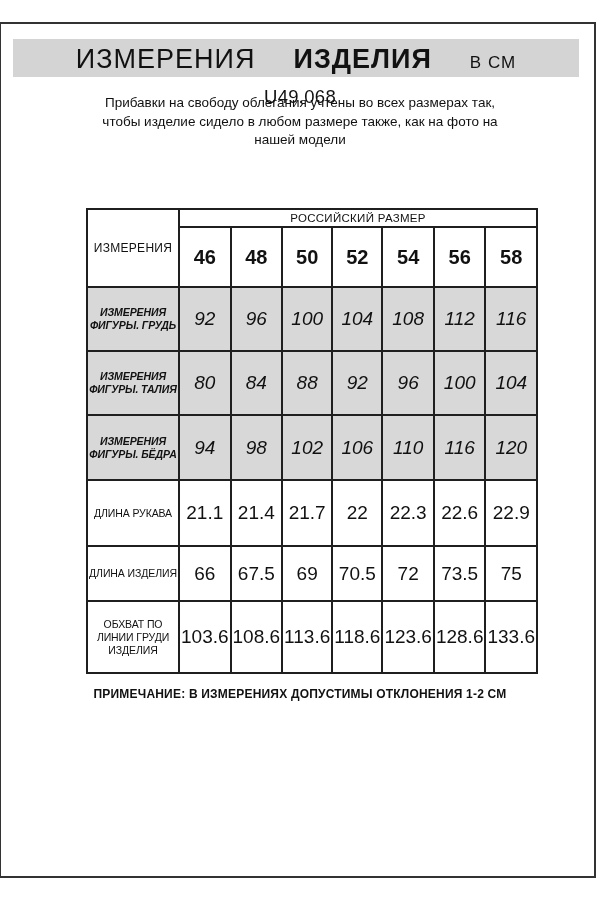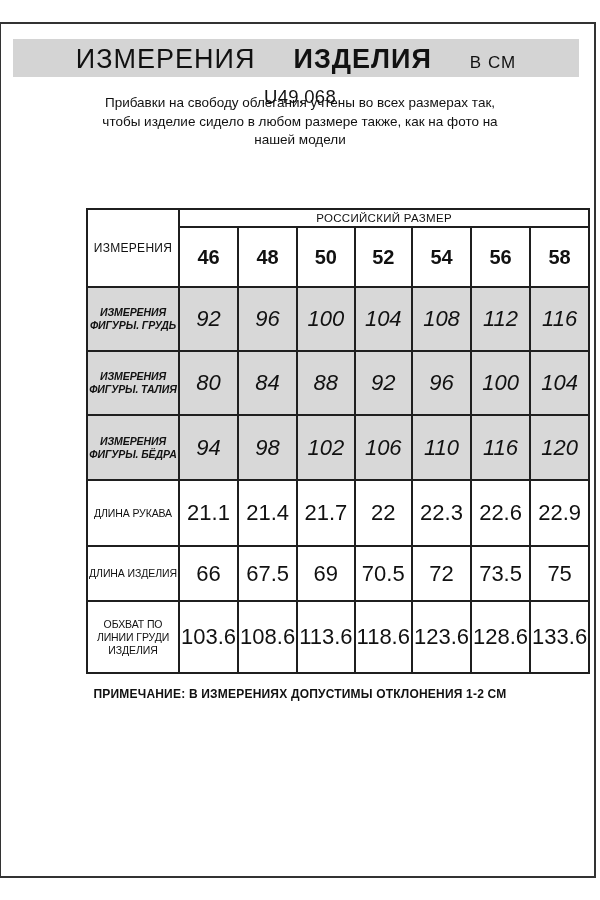--- a/index.html
+++ b/index.html
@@ -62,21 +62,21 @@
     text-align:center;
     vertical-align:middle;
     box-sizing:border-box;
   }
   tr.group-row{height:18px;}
   th.group{font-size:11.5px;font-weight:400;letter-spacing:.3px;}
   th.corner{font-size:12px;font-weight:400;letter-spacing:.3px;}
   tr.sizes-row{height:60px;}
   tr.sizes-row td{font-size:20px;font-weight:700;border-radius:10px;}
   tbody td.label{font-size:10.5px;line-height:13px;white-space:pre-line;letter-spacing:-0.1px;}
-  tbody td.val{font-size:22px;}
+  tbody td.val{font-size:19px;}
   tbody tr.shaded{background:var(--shade);}
   tbody tr.shaded td.label{font-weight:700;font-style:italic;}
   tbody tr.shaded td.val{font-style:italic;}
   tbody tr:nth-child(1){height:64px;}
   tbody tr:nth-child(2){height:64px;}
   tbody tr:nth-child(3){height:65px;}
   tbody tr:nth-child(4){height:66px;}
   tbody tr:nth-child(5){height:55px;border-radius:27px;}
   tbody tr:nth-child(6){height:72px;}
   .note{

